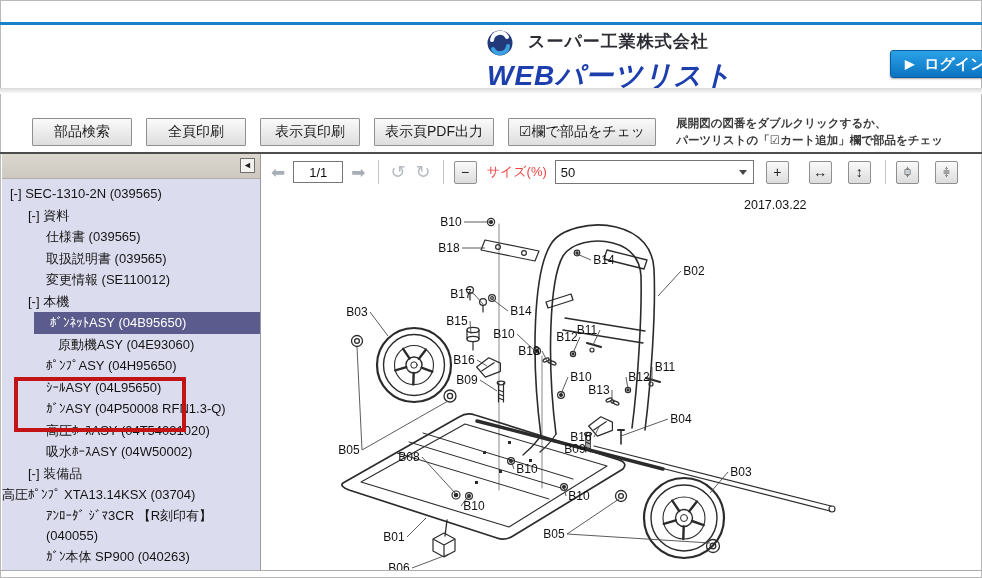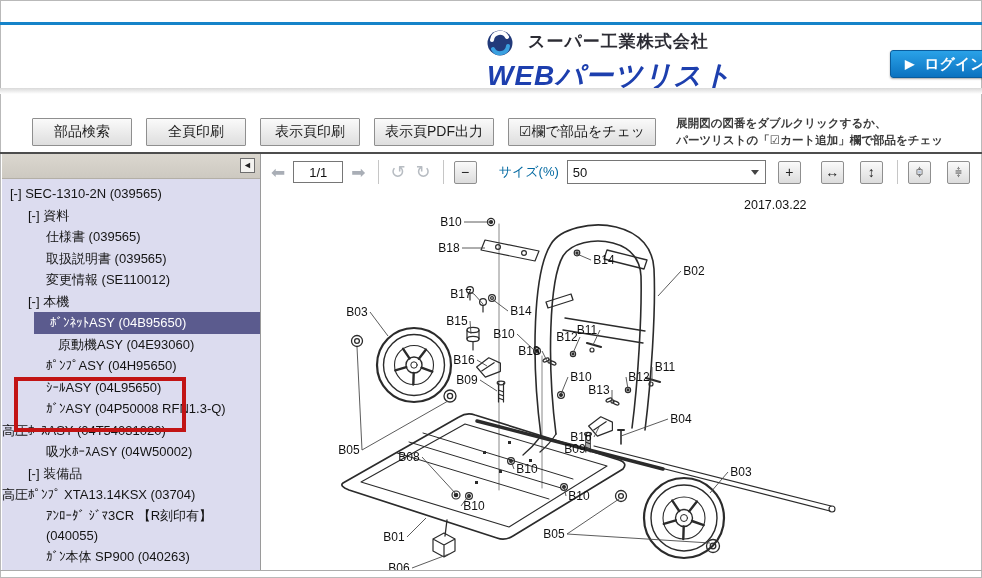--- a/index.html
+++ b/index.html
@@ -41,21 +41,21 @@
   
   .viewer{position:relative;width:720px;height:416px;background:#fff;}
   .vtoolbar{height:36px;display:flex;align-items:center;gap:6px;padding-left:8px;}
   .navarrow{font-size:17px;color:#a9aeb6;background:none;border:none;cursor:pointer;padding:0 2px;font-family:inherit;}
   .pagebox{width:48px;height:20px;border:1px solid #767676;background:#fff;font-size:13px;color:#111;
            display:flex;align-items:center;justify-content:center;}
   .vsep{width:1px;height:24px;background:#c6c6c6;margin:0 4px;}
   .rot{font-size:18px;color:#b7bcc2;background:none;border:none;cursor:pointer;padding:0 2px;font-family:inherit;}
   .sqbtn{width:23px;height:23px;border:1px solid #8f8f8f;background:linear-gradient(#fafafa,#dcdcdc);
          font-size:14px;color:#222;display:flex;align-items:center;justify-content:center;cursor:pointer;border-radius:2px;font-family:inherit;}
-  .size-label{font-size:13px;color:#0369a1;margin:0 2px 0 16px;}
+  .size-label{font-size:13px;color:#ef4444;margin:0 2px 0 4px;}
   .size-select{width:192px;height:22px;border:1px solid #767676;background:#fff;font-size:13px;color:#111;
                display:flex;align-items:center;padding-left:5px;position:relative;cursor:pointer;}
   .size-caret{position:absolute;right:6px;top:9px;width:0;height:0;border-left:4px solid transparent;
               border-right:4px solid transparent;border-top:5px solid #444;}
   .canvas{position:relative;width:720px;height:380px;background:#fff;}
   .plabel{font-size:12px;fill:#111;font-family:"Liberation Sans","DejaVu Sans",sans-serif;text-anchor:middle;}
   .dlabel{font-size:12.5px;fill:#111;font-family:"Liberation Sans","DejaVu Sans",sans-serif;}
   .leader{stroke:#4a4a4a;stroke-width:0.9;}
   .bottom-line{position:absolute;left:0;top:570px;width:100%;height:1px;background:#ababab;}
   .mini-icon{display:block;}
@@ -113,21 +113,21 @@
           <div class="trow" style="padding-left: 26px;">[-] 資料</div>
           <div class="trow" style="padding-left: 44px;">仕様書 (039565)</div>
           <div class="trow" style="padding-left: 44px;">取扱説明書 (039565)</div>
           <div class="trow" style="padding-left: 44px;">変更情報 (SE110012)</div>
           <div class="trow" style="padding-left: 26px;">[-] 本機</div>
           <div class="trow sel" style="margin-left: 32px; padding-left: 16px;">ﾎﾞﾝﾈｯﾄASY (04B95650)</div>
           <div class="trow" style="padding-left: 56px;">原動機ASY (04E93060)</div>
           <div class="trow" style="padding-left: 44px;">ﾎﾟﾝﾌﾟASY (04H95650)</div>
           <div class="trow" style="padding-left: 44px;">ｼｰﾙASY (04L95650)</div>
           <div class="trow" style="padding-left: 44px;">ｶﾞﾝASY (04P50008 RFN1.3-Q)</div>
-          <div class="trow" style="">高圧ﾎｰｽASY (04T54031020)</div>
+          <div class="trow" style="padding-left: 44px;">高圧ﾎｰｽASY (04T54031020)</div>
           <div class="trow" style="padding-left: 44px;">吸水ﾎｰｽASY (04W50002)</div>
           <div class="trow" style="padding-left: 26px;">[-] 装備品</div>
           <div class="trow" style="">高圧ﾎﾟﾝﾌﾟ XTA13.14KSX (03704)</div>
           <div class="trow wrap" style="padding-left: 44px;">ｱﾝﾛｰﾀﾞ ｼﾞﾏ3CR 【R刻印有】 (040055)</div>
           <div class="trow" style="padding-left: 44px;">ｶﾞﾝ本体 SP900 (040263)</div>
         </div>
     </div>
     <div class="red-box"></div>
 
     <div class="viewer">

